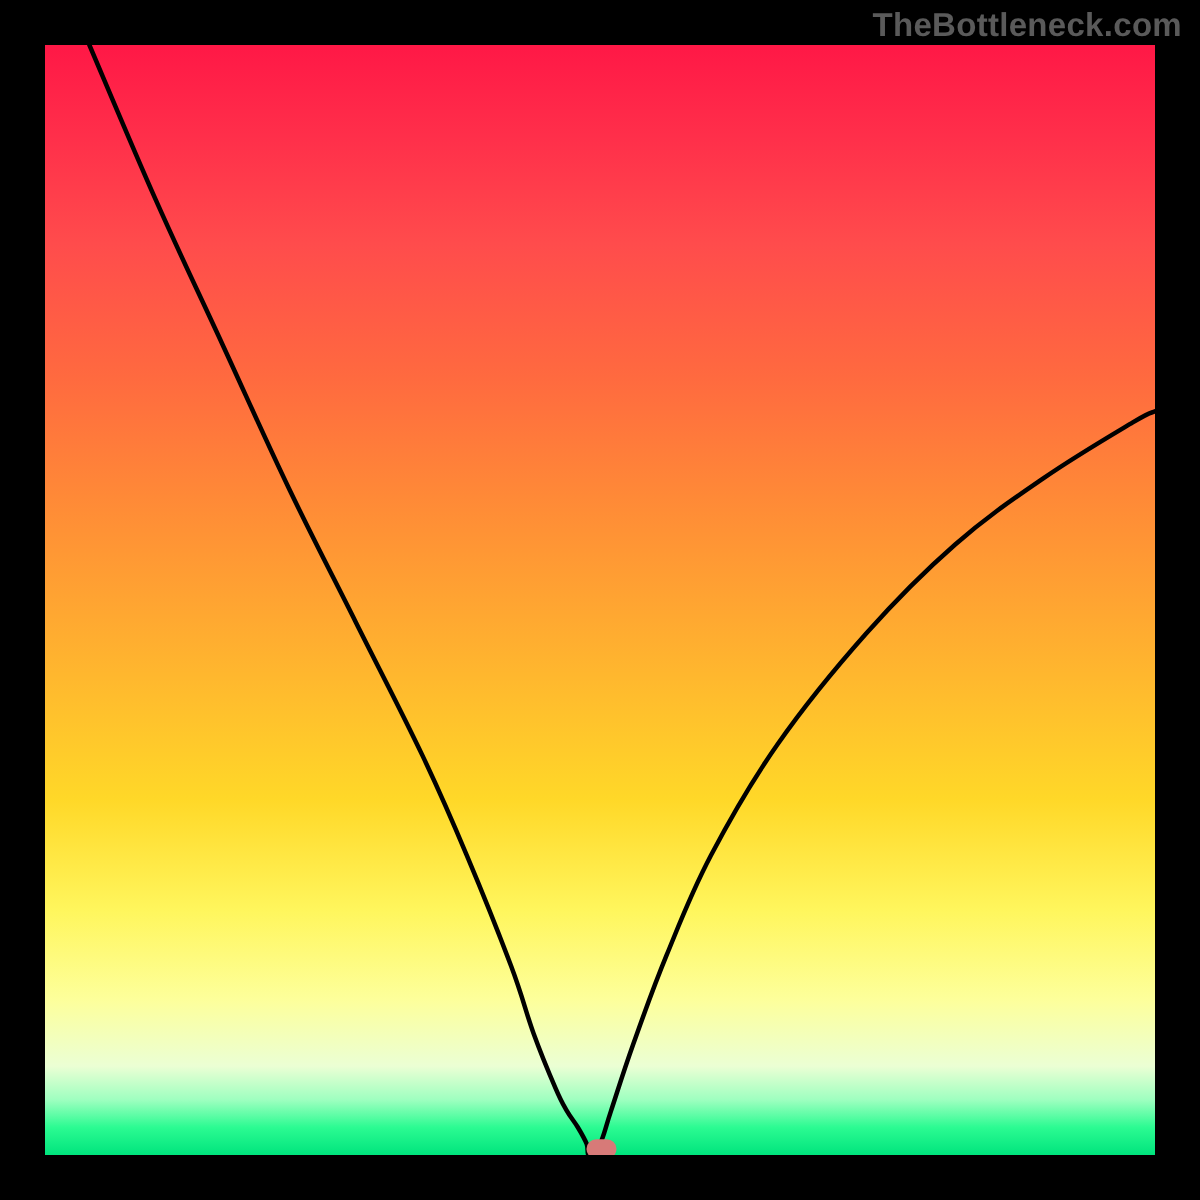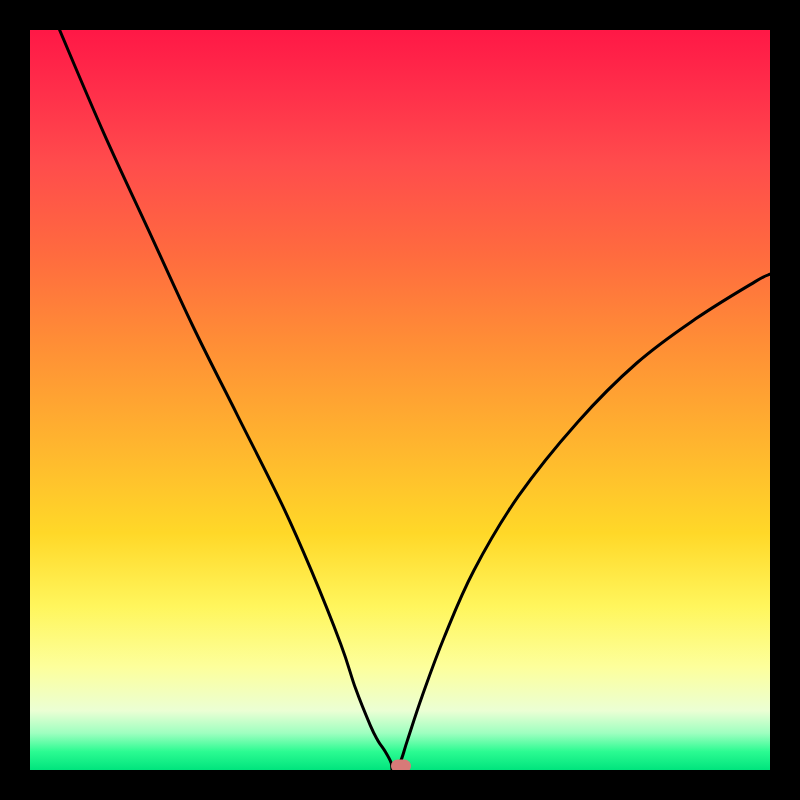--- a/index.html
+++ b/index.html
@@ -66,20 +66,21 @@
     background: #d77a78;
     border-radius: 8px;
     transform: translate(-50%, -50%);
   }
 </style>
 </head>
 <body>
 
 <div class="frame">
 
+  <div class="watermark">TheBottleneck.com</div>
 
   <div class="plot-area">
     <div class="gradient-bg"></div>
 
     <svg class="curve" viewBox="0 0 740 740" preserveAspectRatio="none">
       <path d="M 29.60 0.00 C 37.59 18.65, 58.02 67.64, 74.00 103.60 C 89.98 139.56, 102.42 165.17, 118.40 199.80 C 134.38 234.43, 146.82 262.70, 162.80 296.00 C 178.78 329.30, 191.22 352.83, 207.20 384.80 C 223.18 416.77, 238.28 445.63, 251.60 473.60 C 264.92 501.57, 270.54 514.89, 281.20 540.20 C 291.86 565.51, 302.81 592.89, 310.80 614.20 C 318.79 635.51, 320.27 643.95, 325.60 658.60 C 330.93 673.25, 336.40 686.28, 340.40 695.60 C 344.40 704.92, 345.14 705.74, 347.80 710.40 C 350.46 715.06, 352.80 717.50, 355.20 721.50 C 357.60 725.50, 359.79 729.27, 361.12 732.60 C 362.45 735.93, 361.00 740.00, 362.60 740.00 C 364.20 740.00, 367.34 737.93, 370.00 732.60 C 372.66 727.27, 373.40 722.39, 377.40 710.40 C 381.40 698.41, 385.54 684.65, 392.20 666.00 C 398.86 647.35, 405.08 629.44, 414.40 606.80 C 423.72 584.16, 430.68 565.51, 444.00 540.20 C 457.32 514.89, 469.75 492.84, 488.40 466.20 C 507.05 439.56, 526.29 416.18, 547.60 392.20 C 568.91 368.22, 585.49 351.65, 606.80 333.00 C 628.11 314.35, 644.69 303.25, 666.00 288.60 C 687.31 273.95, 711.88 259.59, 725.20 251.60 C 738.52 243.61, 737.34 245.53, 740.00 244.20" fill="none" stroke="#000000" stroke-width="3" stroke-linecap="round"></path>
     </svg>
 
     <div class="marker" style="left: 371.48px; top: 736.3px; background: rgb(215, 122, 120);"></div>
   </div>

